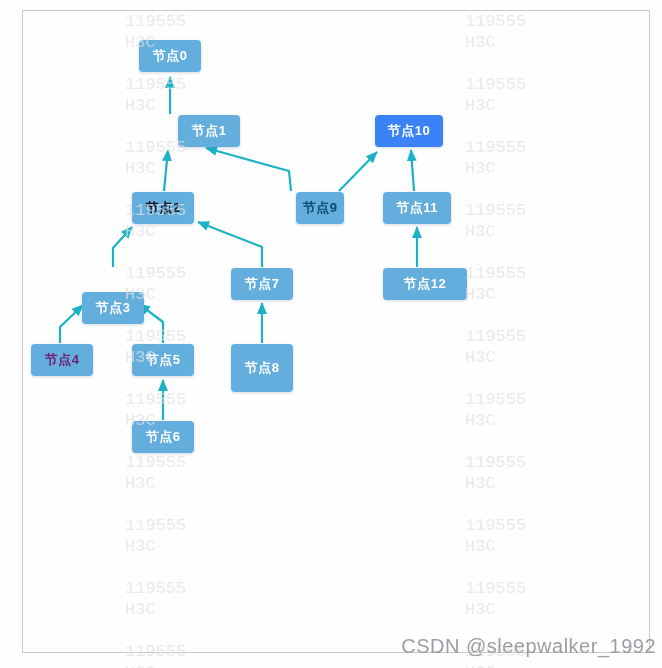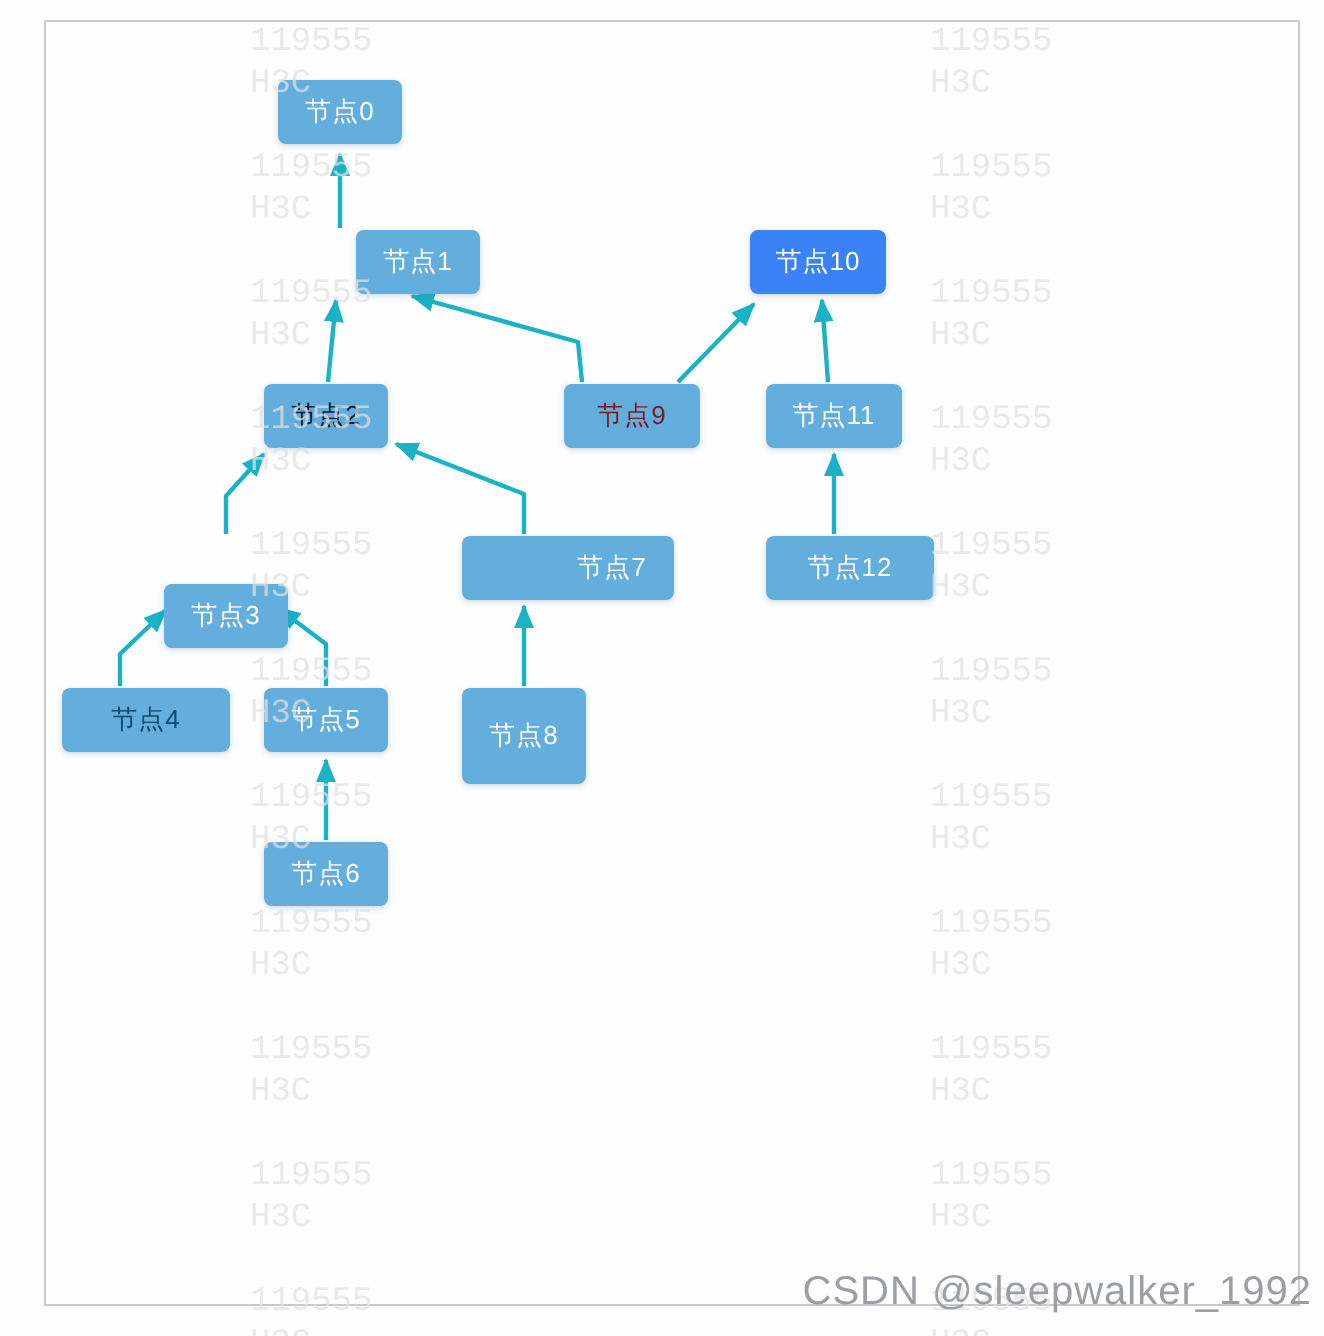--- a/index.html
+++ b/index.html
@@ -38,21 +38,21 @@
     position: absolute; left: 0; top: 0;
     width: 662px; height: 668px;
     z-index: 2;
   }
   .graph-node {
     position: absolute;
     background: #63aedd;
     border-radius: 4px;
     box-shadow: 0 1px 3px rgba(60,110,150,0.25);
     color: #ffffff;
-    font-weight: normal;
+    font-weight: bold;
     font-size: 13px;
     display: flex;
     align-items: center;
     justify-content: center;
     z-index: 3;
     letter-spacing: 0.5px;
   }
   #csdn-credit {
     position: absolute;
     right: 6px;
@@ -138,25 +138,25 @@
         <polyline points="163,420 163,380" fill="none" stroke="#1ab2c4" stroke-width="2.2" stroke-linejoin="round" stroke-linecap="butt" marker-end="url(#arrowhead)"></polyline>
         <polyline points="417,267 417,227" fill="none" stroke="#1ab2c4" stroke-width="2.2" stroke-linejoin="round" stroke-linecap="butt" marker-end="url(#arrowhead)"></polyline>
       </g>
   </svg>
 
   <div id="nodes-layer">
       <div class="graph-node" style="left: 139px; top: 40px; width: 62px; height: 32px; background: rgb(99, 174, 221); color: rgb(255, 255, 255);">节点0</div>
       <div class="graph-node" style="left: 139px; top: 115px; width: 62px; height: 32px; background: rgb(99, 174, 221); color: rgb(255, 255, 255); margin-left: 39px;">节点1</div>
       <div class="graph-node" style="left: 132px; top: 192px; width: 62px; height: 32px; background: rgb(99, 174, 221); color: #0f172a;">节点2</div>
       <div class="graph-node" style="left: 82px; top: 268px; width: 62px; height: 32px; background: rgb(99, 174, 221); color: rgb(255, 255, 255); margin-top: 24px;">节点3</div>
-      <div class="graph-node" style="left: 31px; top: 344px; width: 84px; height: 32px; background: rgb(99, 174, 221); color: #0c4a6e;">节点4</div>
+      <div class="graph-node" style="left: 31px; top: 344px; width: 62px; height: 32px; background: rgb(99, 174, 221); color: #701a75;">节点4</div>
       <div class="graph-node" style="left: 132px; top: 344px; width: 62px; height: 32px; background: rgb(99, 174, 221); color: rgb(255, 255, 255);">节点5</div>
       <div class="graph-node" style="left: 132px; top: 421px; width: 62px; height: 32px; background: rgb(99, 174, 221); color: rgb(255, 255, 255);">节点6</div>
-      <div class="graph-node" style="left: 231px; top: 268px; width: 62px; height: 32px; background: rgb(99, 174, 221); color: rgb(255, 255, 255); padding-left: 44px;">节点7</div>
+      <div class="graph-node" style="left: 231px; top: 268px; width: 62px; height: 32px; background: rgb(99, 174, 221); color: rgb(255, 255, 255);">节点7</div>
       <div class="graph-node" style="left: 231px; top: 344px; width: 62px; height: 48px; background: rgb(99, 174, 221); color: rgb(255, 255, 255);">节点8</div>
-      <div class="graph-node" style="left: 282px; top: 192px; width: 68px; height: 32px; background: rgb(99, 174, 221); color: #7f1d1d;">节点9</div>
+      <div class="graph-node" style="left: 296px; top: 192px; width: 48px; height: 32px; background: rgb(99, 174, 221); color: #0c4a6e;">节点9</div>
       <div class="graph-node" style="left: 375px; top: 115px; width: 68px; height: 32px; background: #3b82f6; color: rgb(255, 255, 255);">节点10</div>
       <div class="graph-node" style="left: 383px; top: 192px; width: 68px; height: 32px; background: rgb(99, 174, 221); color: rgb(255, 255, 255); text-align: center;">节点11</div>
       <div class="graph-node" style="left: 383px; top: 268px; width: 84px; height: 32px; background: rgb(99, 174, 221); color: rgb(255, 255, 255);">节点12</div>
     </div>
 
   <div id="csdn-credit">CSDN @sleepwalker_1992</div>
 </div>
 
 </body></html>

